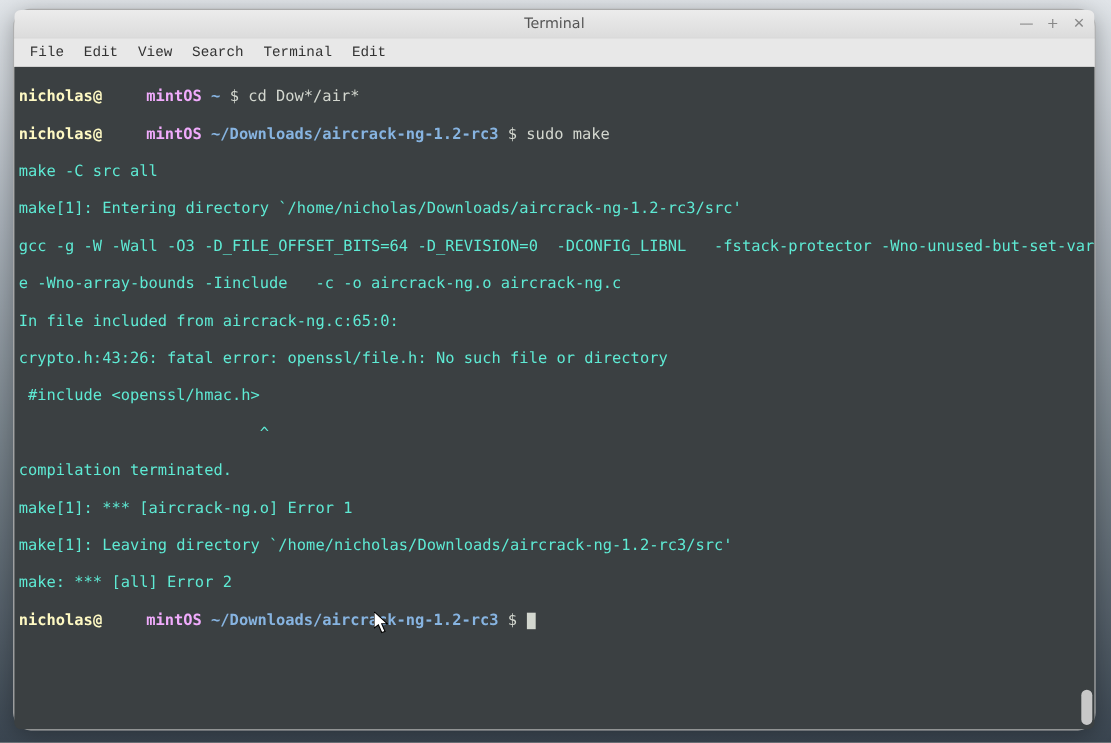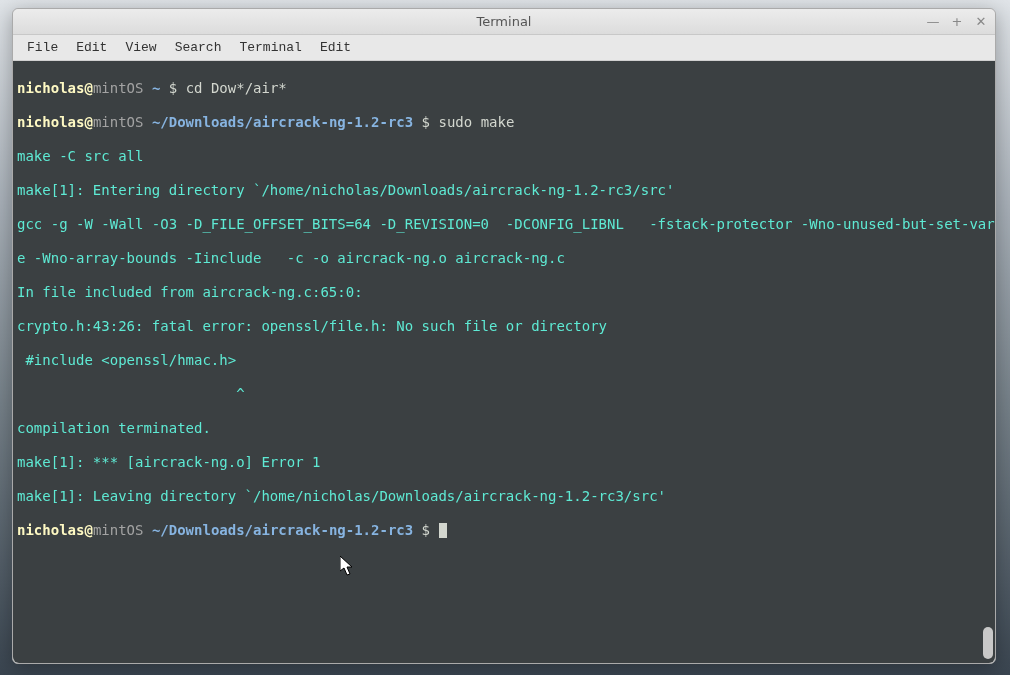--- a/index.html
+++ b/index.html
@@ -12,21 +12,21 @@
       overflow: hidden;
     }
     .window {
       position: absolute;
       top: 8px;
       left: 12px;
       width: 984px;
       height: 656px;
       background: #e8e8e8;
       border: 1px solid #aaa;
-      border-radius: 6px;
+      border-radius: 16px;
       box-shadow: 0 4px 20px rgba(0,0,0,0.3);
       display: flex;
       flex-direction: column;
     }
     .titlebar {
       height: 26px;
       background: linear-gradient(#ececec, #dcdcdc);
       border-bottom: 1px solid #c8c8c8;
       border-top-left-radius: 6px;
       border-top-right-radius: 6px;
@@ -84,21 +84,21 @@
       color: #d3d7cf;
       padding: 2px 4px;
       overflow: hidden;
       white-space: pre;
       border-bottom-left-radius: 6px;
       border-bottom-right-radius: 6px;
       position: relative;
     }
     .line { white-space: pre; }
     .user { color: #fef9c3; font-weight: bold; }
-    .host { color: #a3a3a3; font-weight: normal; }
+    .host { color: #f0abfc; font-weight: bold; padding-left: 40px; }
     .sep  { color: #d3d7cf; }
     .path { color: #87b4e1; font-weight: bold; }
     .dollar { color: #d3d7cf; }
     .cmd { color: #d3d7cf; }
     .out { color: #5eead4; }
     .cursor {
       display: inline-block;
       width: 8px;
       height: 15px;
       background: #d3d7cf;
@@ -148,20 +148,21 @@
 <div class="line out">make[1]: Entering directory `/home/nicholas/Downloads/aircrack-ng-1.2-rc3/src'</div>
 <div class="line out">gcc -g -W -Wall -O3 -D_FILE_OFFSET_BITS=64 -D_REVISION=0  -DCONFIG_LIBNL   -fstack-protector -Wno-unused-but-set-variabl</div>
 <div class="line out">e -Wno-array-bounds -Iinclude   -c -o aircrack-ng.o aircrack-ng.c</div>
 <div class="line out">In file included from aircrack-ng.c:65:0:</div>
 <div class="line out">crypto.h:43:26: fatal error: openssl/file.h: No such file or directory</div>
 <div class="line out"> #include &lt;openssl/hmac.h&gt;</div>
 <div class="line out">                          ^</div>
 <div class="line out">compilation terminated.</div>
 <div class="line out">make[1]: *** [aircrack-ng.o] Error 1</div>
 <div class="line out">make[1]: Leaving directory `/home/nicholas/Downloads/aircrack-ng-1.2-rc3/src'</div>
+<div class="line out">make: *** [all] Error 2</div>
 <div class="line"><span class="user">nicholas</span><span class="user">@</span><span class="host">mintOS</span><span class="sep"> </span><span class="path">~/Downloads/aircrack-ng-1.2-rc3</span><span class="dollar"> $ </span><span class="cursor"></span></div>
     <div class="scrollbar"></div>
   </div>
 </div>
 
 <svg class="mouse-cursor" width="16" height="22" viewBox="0 0 16 22">
   <path d="M0,0 L0,15 L4,12 L7,19 L10,18 L7,11 L12,11 Z" fill="white" stroke="black" stroke-width="1"></path>
 </svg>
 
 </body></html>

